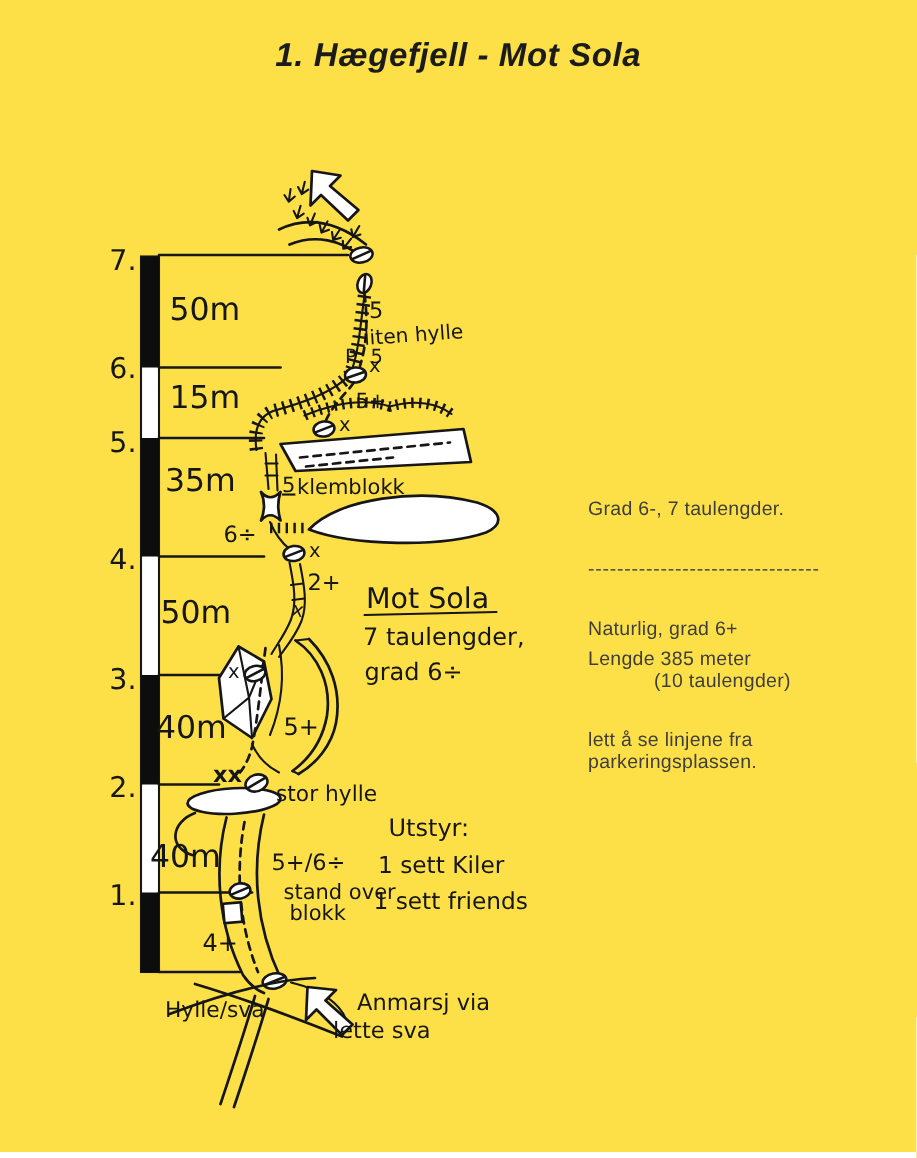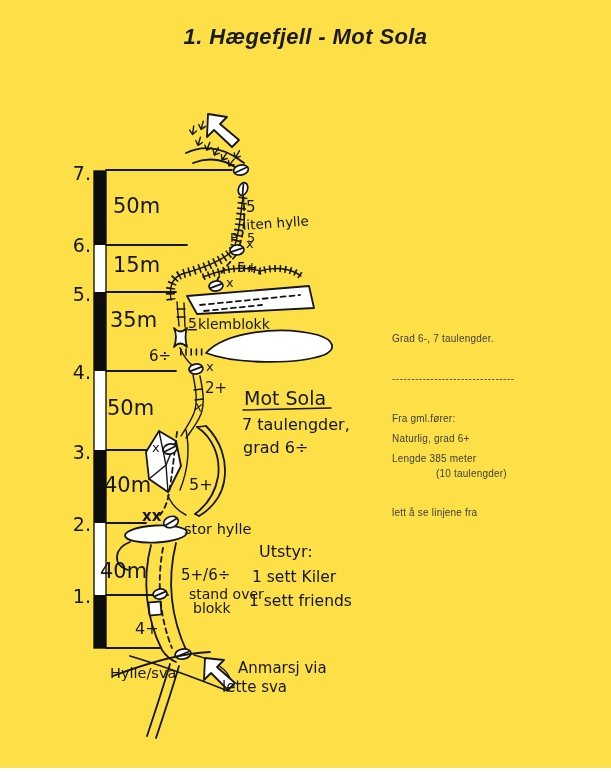--- a/index.html
+++ b/index.html
@@ -1,21 +1,21 @@
 <!DOCTYPE html>
 <html><head>
 <meta charset="utf-8">
 <style>
   html,body{margin:0;padding:0;background:#fff;}
   .canvas{position:relative;width:611px;height:768px;background:#fde047;overflow:hidden;
           font-family:"Liberation Sans",sans-serif;}
   .title{position:absolute;top:24px;left:0;width:611px;text-align:center;
          font-style:italic;font-weight:bold;font-size:22px;letter-spacing:.4px;color:#1b1b1b;}
   .topo-svg{position:absolute;left:0;top:0;}
-  .info{position:absolute;left:392px;top:331px;width:175px;font-size:10px;
+  .info{position:absolute;left:392px;top:331px;width:175px;font-size:13px;
         line-height:15px;color:#3e3e3e;letter-spacing:.2px;}
   .info .mb25{margin-bottom:25px;}
   .info .mb5{margin-bottom:5px;}
   .info .mb24{margin-bottom:24px;margin-left:44px;}
   .divider{letter-spacing:.5px;color:#4a4a4a;}
   
   .ln{stroke:#161616;stroke-width:1.8;fill:none;stroke-linecap:round;}
   .ln-thin{stroke:#161616;stroke-width:1.4;fill:none;stroke-linecap:round;}
   .dsh{stroke:#161616;stroke-width:1.8;fill:none;stroke-dasharray:5 4;stroke-linecap:round;}
   .hatch9{stroke:#161616;stroke-width:9;fill:none;stroke-dasharray:1.6 3.8;}
@@ -240,20 +240,20 @@
     <g>
       <text class="hand" x="259" y="557" font-size="16">Utstyr:</text>
       <text class="hand" x="252" y="582" font-size="15.5">1 sett Kiler</text>
       <text class="hand" x="249" y="606" font-size="15.5">1 sett friends</text>
     </g>
   </svg>
 
   <div class="info">
     <div class="mb25">Grad 6-, 7 taulengder.</div>
     <div class="divider mb25">--------------------------------</div>
-    <div class="mb5">Fra gml.fører:</div>
     <div class="mb5">Naturlig, grad 6+</div>
     <div>Lengde 385 meter</div>
     <div class="mb24">(10 taulengder)</div>
     <div>lett å se linjene fra</div>
+    <div>parkeringsplassen.</div>
   </div>
 
 </div>
 
 </body></html>

